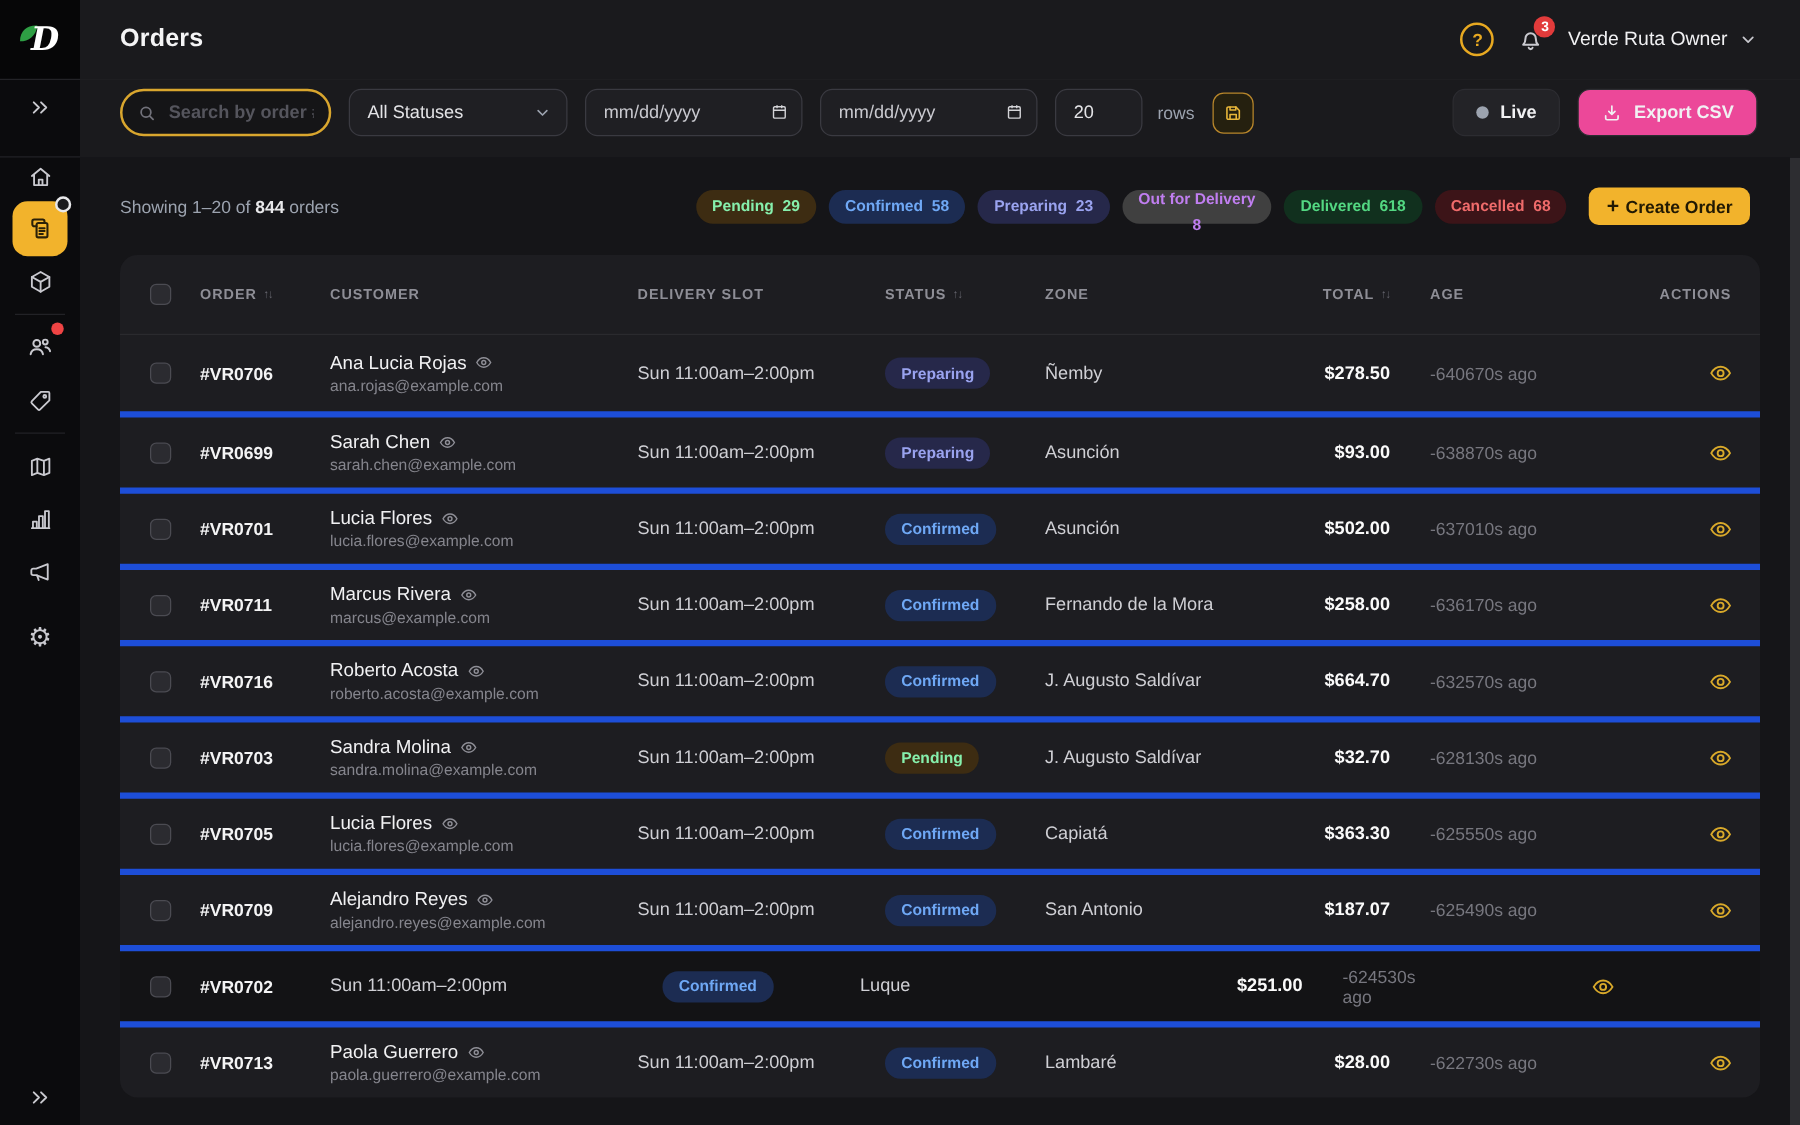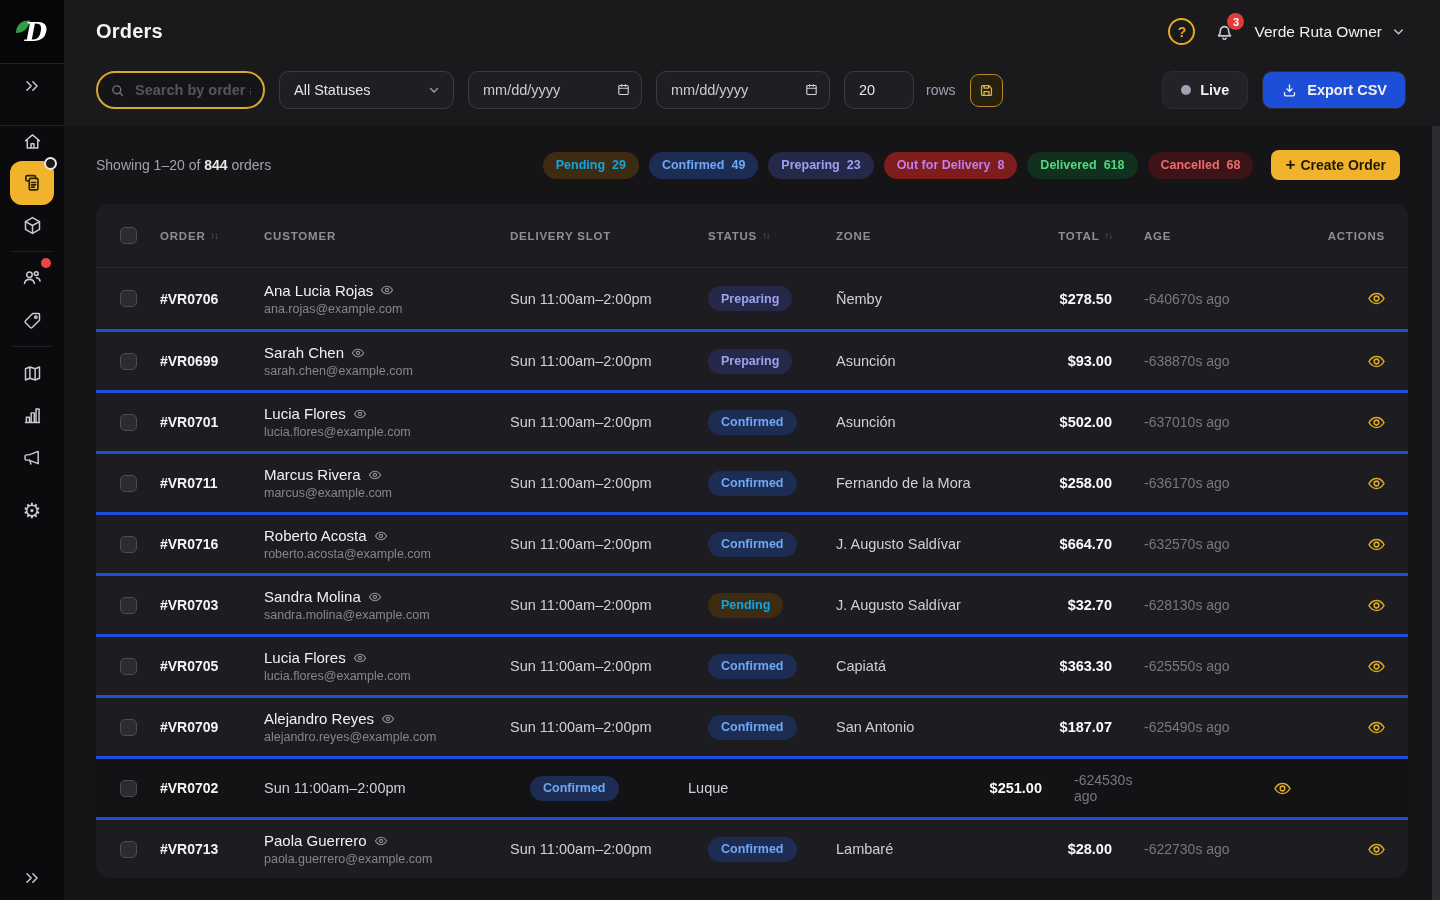--- a/index.html
+++ b/index.html
@@ -46,57 +46,57 @@
   .select-like.pagesize { width:70px; justify-content:space-between; }
   .date-wrap { position:relative; }
   .date-input { width:174px; height:38px; background:#1f1f23; border:1px solid #3a3a41; border-radius:10px; color:#e4e4e7; padding:0 34px 0 14px; font-size:14.5px; outline:none; font-family:inherit; }
   .date-input::placeholder { color:#c9c9cf; }
   .date-cal { position:absolute; right:11px; top:11px; color:#d4d4d8; pointer-events:none; }
   .rows-label { color:#9ca3af; font-size:14px; margin-left:-2px; }
   .save-btn { width:33px; height:33px; border-radius:9px; background:#25200f; border:1.5px solid #b8862b; color:#e8b63a; display:flex; align-items:center; justify-content:center; cursor:pointer; }
   .filter-right { margin-left:auto; display:flex; align-items:center; gap:14px;padding-left:38px; }
   .live-btn { height:38px; padding:0 18px; border-radius:10px; background:#232327; border:1px solid #2c2c31; color:#f1f1f3; font-weight:bold; font-size:14.5px; display:flex; align-items:center; gap:9px; cursor:pointer; font-family:inherit; }
   .live-dot { width:10px; height:10px; border-radius:50%; background:#9ca3af; }
-  .export-btn { height:38px; padding:0 18px; border-radius:10px; background:#1d4ed8; border:1px solid #2c2c31; color:#f1f1f3; font-weight:bold; font-size:14.5px; display:flex; align-items:center; gap:9px; cursor:pointer; font-family:inherit; }
+  .export-btn { height:38px; padding:0 18px; border-radius:10px; background:#ec4899; border:1px solid #2c2c31; color:#f1f1f3; font-weight:bold; font-size:14.5px; display:flex; align-items:center; gap:9px; cursor:pointer; font-family:inherit; }
 
   
   .main { position:absolute; left:64px; top:126px; right:0; bottom:0; background:#151518; overflow:hidden; }
   .scrollbar { position:absolute; right:0; top:0; width:8px; height:100%; background:#2d2d31; cursor:pointer; }
 
   .toolbar { margin:24px 40px 0 32px; display:flex; align-items:center; }
   .showing { color:#9ca3af; font-size:14px; }
   .showing b { color:#e8e8ea; }
   .toolbar-right { margin-left:auto; display:flex; align-items:center; gap:10px; }
   .chips { display:flex; align-items:center; gap:10px; }
   .chip-lg { height:27px; padding:0 13px; border:none; border-radius:14px; display:flex; align-items:center; gap:7px; font-size:12.5px; font-weight:bold; cursor:pointer; font-family:inherit; }
   .chip-count { font-weight:bold; }
-  .pending { background:#3d2c12; color:#0ea5e9; }
+  .pending { background:#3d2c12; color:#86efac; }
   .confirmed { background:#1c2c52; color:#6fa8f5; }
   .preparing { background:#26284a; color:#9aa3ef; }
-  .out-for-delivery { background:#7f1d1d; color:#c07ef0; }
+  .out-for-delivery { background:#404040; color:#c07ef0;flex-direction:column; }
   .delivered { background:#11301e; color:#53d882; }
   .cancelled { background:#3c1418; color:#ef6b6b; }
   .create-btn { height:30px; margin-left:8px; padding:0 14px; border:none; border-radius:8px; background:#f2b32c; color:#211903; font-weight:bold; font-size:14px; display:flex; align-items:center; gap:5px; cursor:pointer; font-family:inherit; }
   .create-plus { font-size:17px; font-weight:bold; margin-top:-1px; }
 
   
   .card { margin:24px 32px 0; background:#1d1d21; border-radius:14px; overflow:hidden; }
   .grid-row { display:grid; grid-template-columns:64px 104px 246px 178px 148px 206px 70px 202px 1fr; align-items:center; }
   .thead { height:64px; border-bottom:1px solid #2a2a2e; }
   .hcell { display:flex; align-items:center; font-size:11.5px; font-weight:bold; letter-spacing:.8px; color:#8e8e96; }
   .hcell .sort { font-size:9.5px; color:#62626a; margin-left:5px; letter-spacing:-1px; }
   .col-status { padding-left:20px; }
   .col-age { padding-left:32px; }
   .col-total { justify-content:flex-end; }
   .col-actions { justify-content:flex-end; padding-right:18px; }
   .c-check, .h-check { display:flex; justify-content:center; }
   .cb { width:17px; height:17px; border-radius:5px; background:#2b2b30; border:1px solid #4b4b52; cursor:pointer; }
 
   .trow { height:61px; cursor:pointer; }
-  .trow + .trow { border-top:3px solid #1d4ed8; }
+  .trow + .trow { border-top:5px solid #1d4ed8; }
   .trow.hl { background:#131315; }
   .oid { font-size:14px; font-weight:bold; color:#f4f4f5; }
   .cname-line { display:flex; align-items:center; gap:7px; }
   .cname { font-size:15px; color:#f1f1f3; }
   .mini-eye { color:#8e8e96; cursor:pointer; }
   .cemail { font-size:12.5px; color:#85858d; margin-top:3px; }
   .c-slot { font-size:14.5px; color:#cfcfd4; }
   .c-status { padding-left:20px; }
   .chip-sm { height:25px; padding:0 13px; border-radius:13px; display:inline-flex; align-items:center; font-size:12.5px; font-weight:bold; }
   .c-zone { font-size:14.5px; color:#cfcfd4; }
@@ -291,21 +291,21 @@
     <div class="toolbar-right">
       <div class="chips">
 
           <button class="chip-lg pending">
             <span>Pending</span>
             <span class="chip-count">29</span>
           </button>
 
           <button class="chip-lg confirmed">
             <span>Confirmed</span>
-            <span class="chip-count">49</span>
+            <span class="chip-count">58</span>
           </button>
 
           <button class="chip-lg preparing">
             <span>Preparing</span>
             <span class="chip-count">23</span>
           </button>
 
           <button class="chip-lg out-for-delivery">
             <span>Out for Delivery</span>
             <span class="chip-count">8</span>

